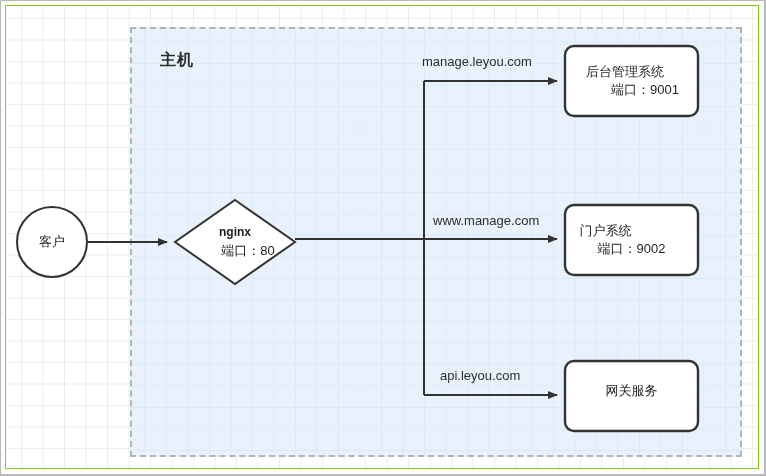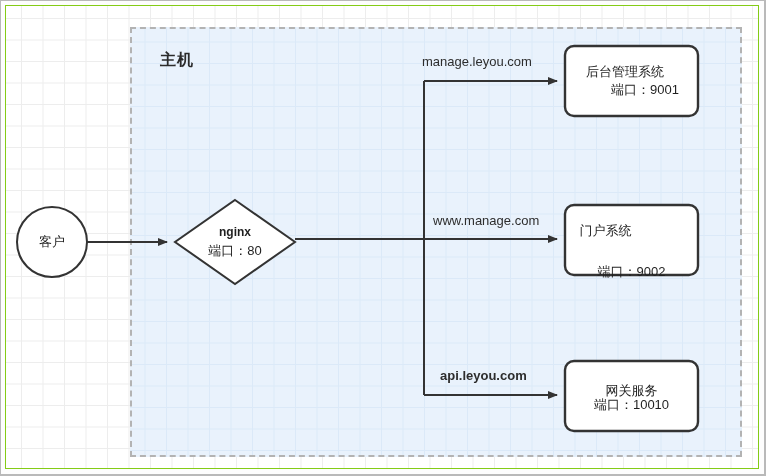--- a/index.html
+++ b/index.html
@@ -137,30 +137,29 @@
         <rect x="559" y="40" width="133" height="70" rx="9" ry="9" fill="#ffffff" stroke="#333333" stroke-width="2.4"></rect>
 
         <rect x="559" y="199" width="133" height="70" rx="9" ry="9" fill="#ffffff" stroke="#333333" stroke-width="2.4"></rect>
 
         <rect x="559" y="355" width="133" height="70" rx="9" ry="9" fill="#ffffff" stroke="#333333" stroke-width="2.4"></rect>
       </svg>
 
       <div class="node-label cn" style="left:11px; top:228px; width:70px;font-family:Liberation Mono, monospace;">客户</div>
 
       <div class="node-label" style="left:169px; top:218px; width:120px; font-size:12px;font-weight:bold;">nginx</div>
-      <div class="node-label cn" style="left:169px; top:236px; width:120px;">端口：80</div>
+      <div class="node-label cn" style="left:182px; top:236px; width:120px;">端口：80</div>
 
       <div class="node-label cn" style="left:559px; top:57px; width:120px;">后台管理系统</div>
       <div class="node-label cn" style="left:559px; top:75px; width:160px;">端口：9001</div>
 
       <div class="node-label cn" style="left:539px; top:216px; width:121px;">门户系统</div>
-      <div class="node-label cn" style="left:559px; top:234px; width:133px;margin-top:23px;">端口：9002</div>
+      <div class="node-label cn" style="left:559px; top:234px; width:133px;">端口：9002</div>
 
       <div class="node-label cn" style="left:559px; top:376px; width:133px;">网关服务</div>
-      <div class="node-label cn" style="left:559px; top:390px; width:133px;">端口：10010</div>
 
       <div class="edge-label" style="left:416px; top:48px;">manage.leyou.com</div>
       <div class="edge-label" style="left:427px; top:207px;">www.manage.com</div>
-      <div class="edge-label" style="left:434px; top:362px;font-weight:bold;">api.leyou.com</div>
+      <div class="edge-label" style="left:434px; top:362px;">api.leyou.com</div>
 
     </div>
   </div>
 </div>
 
 </body></html>

